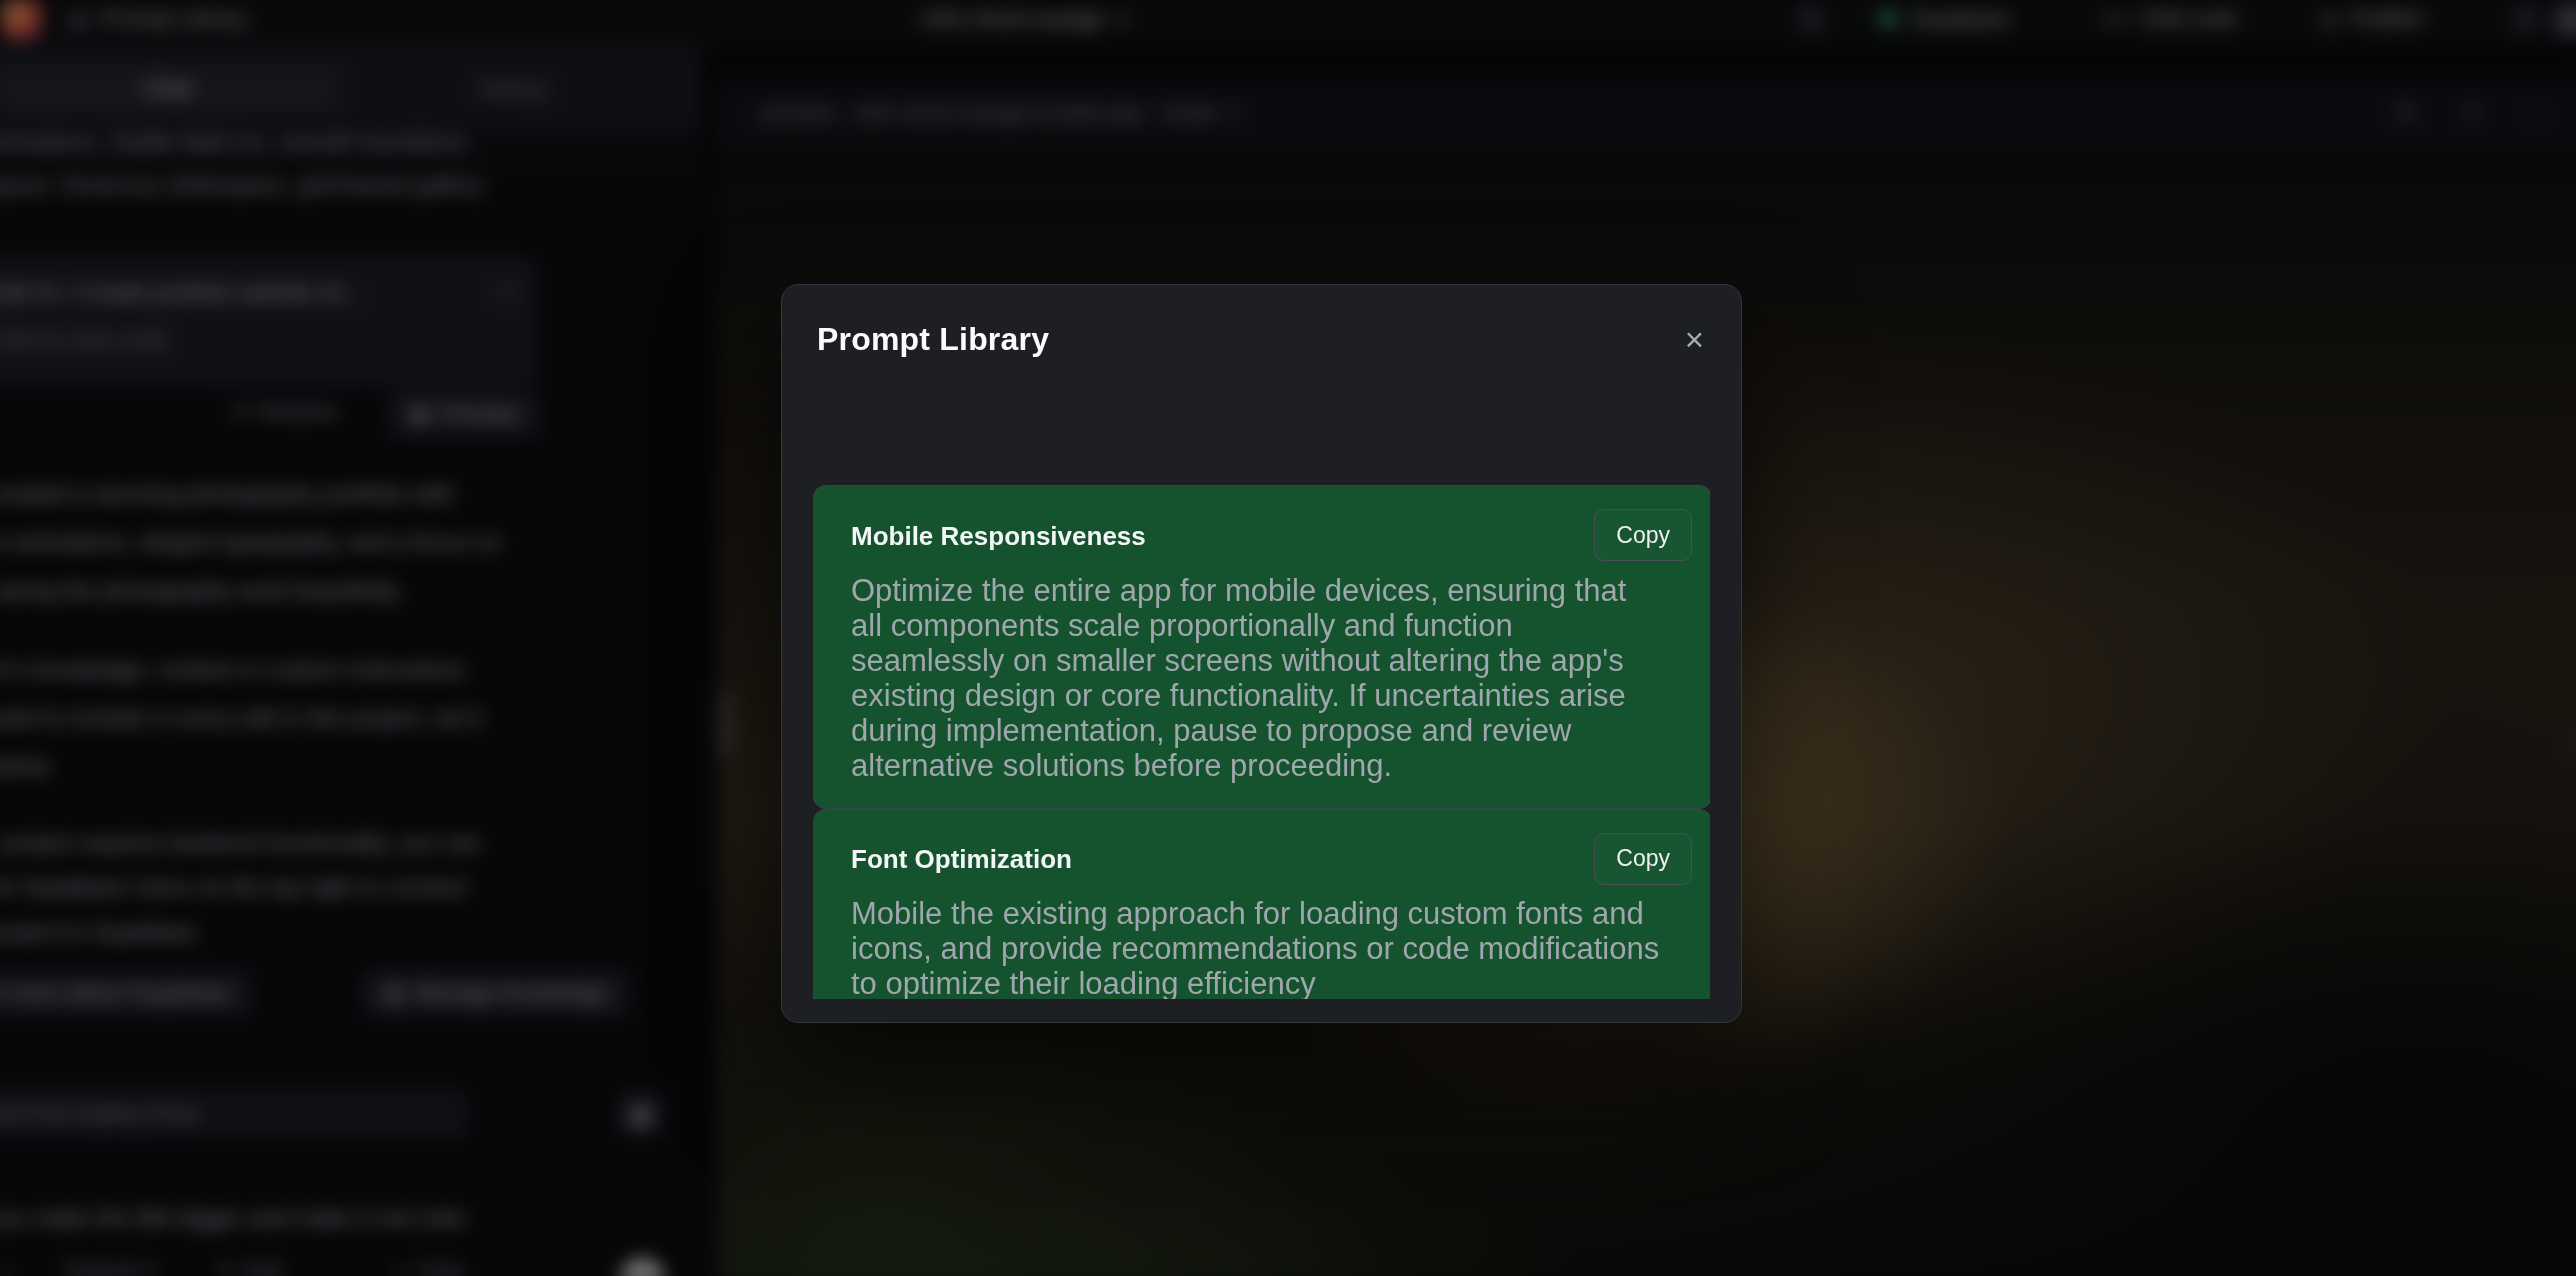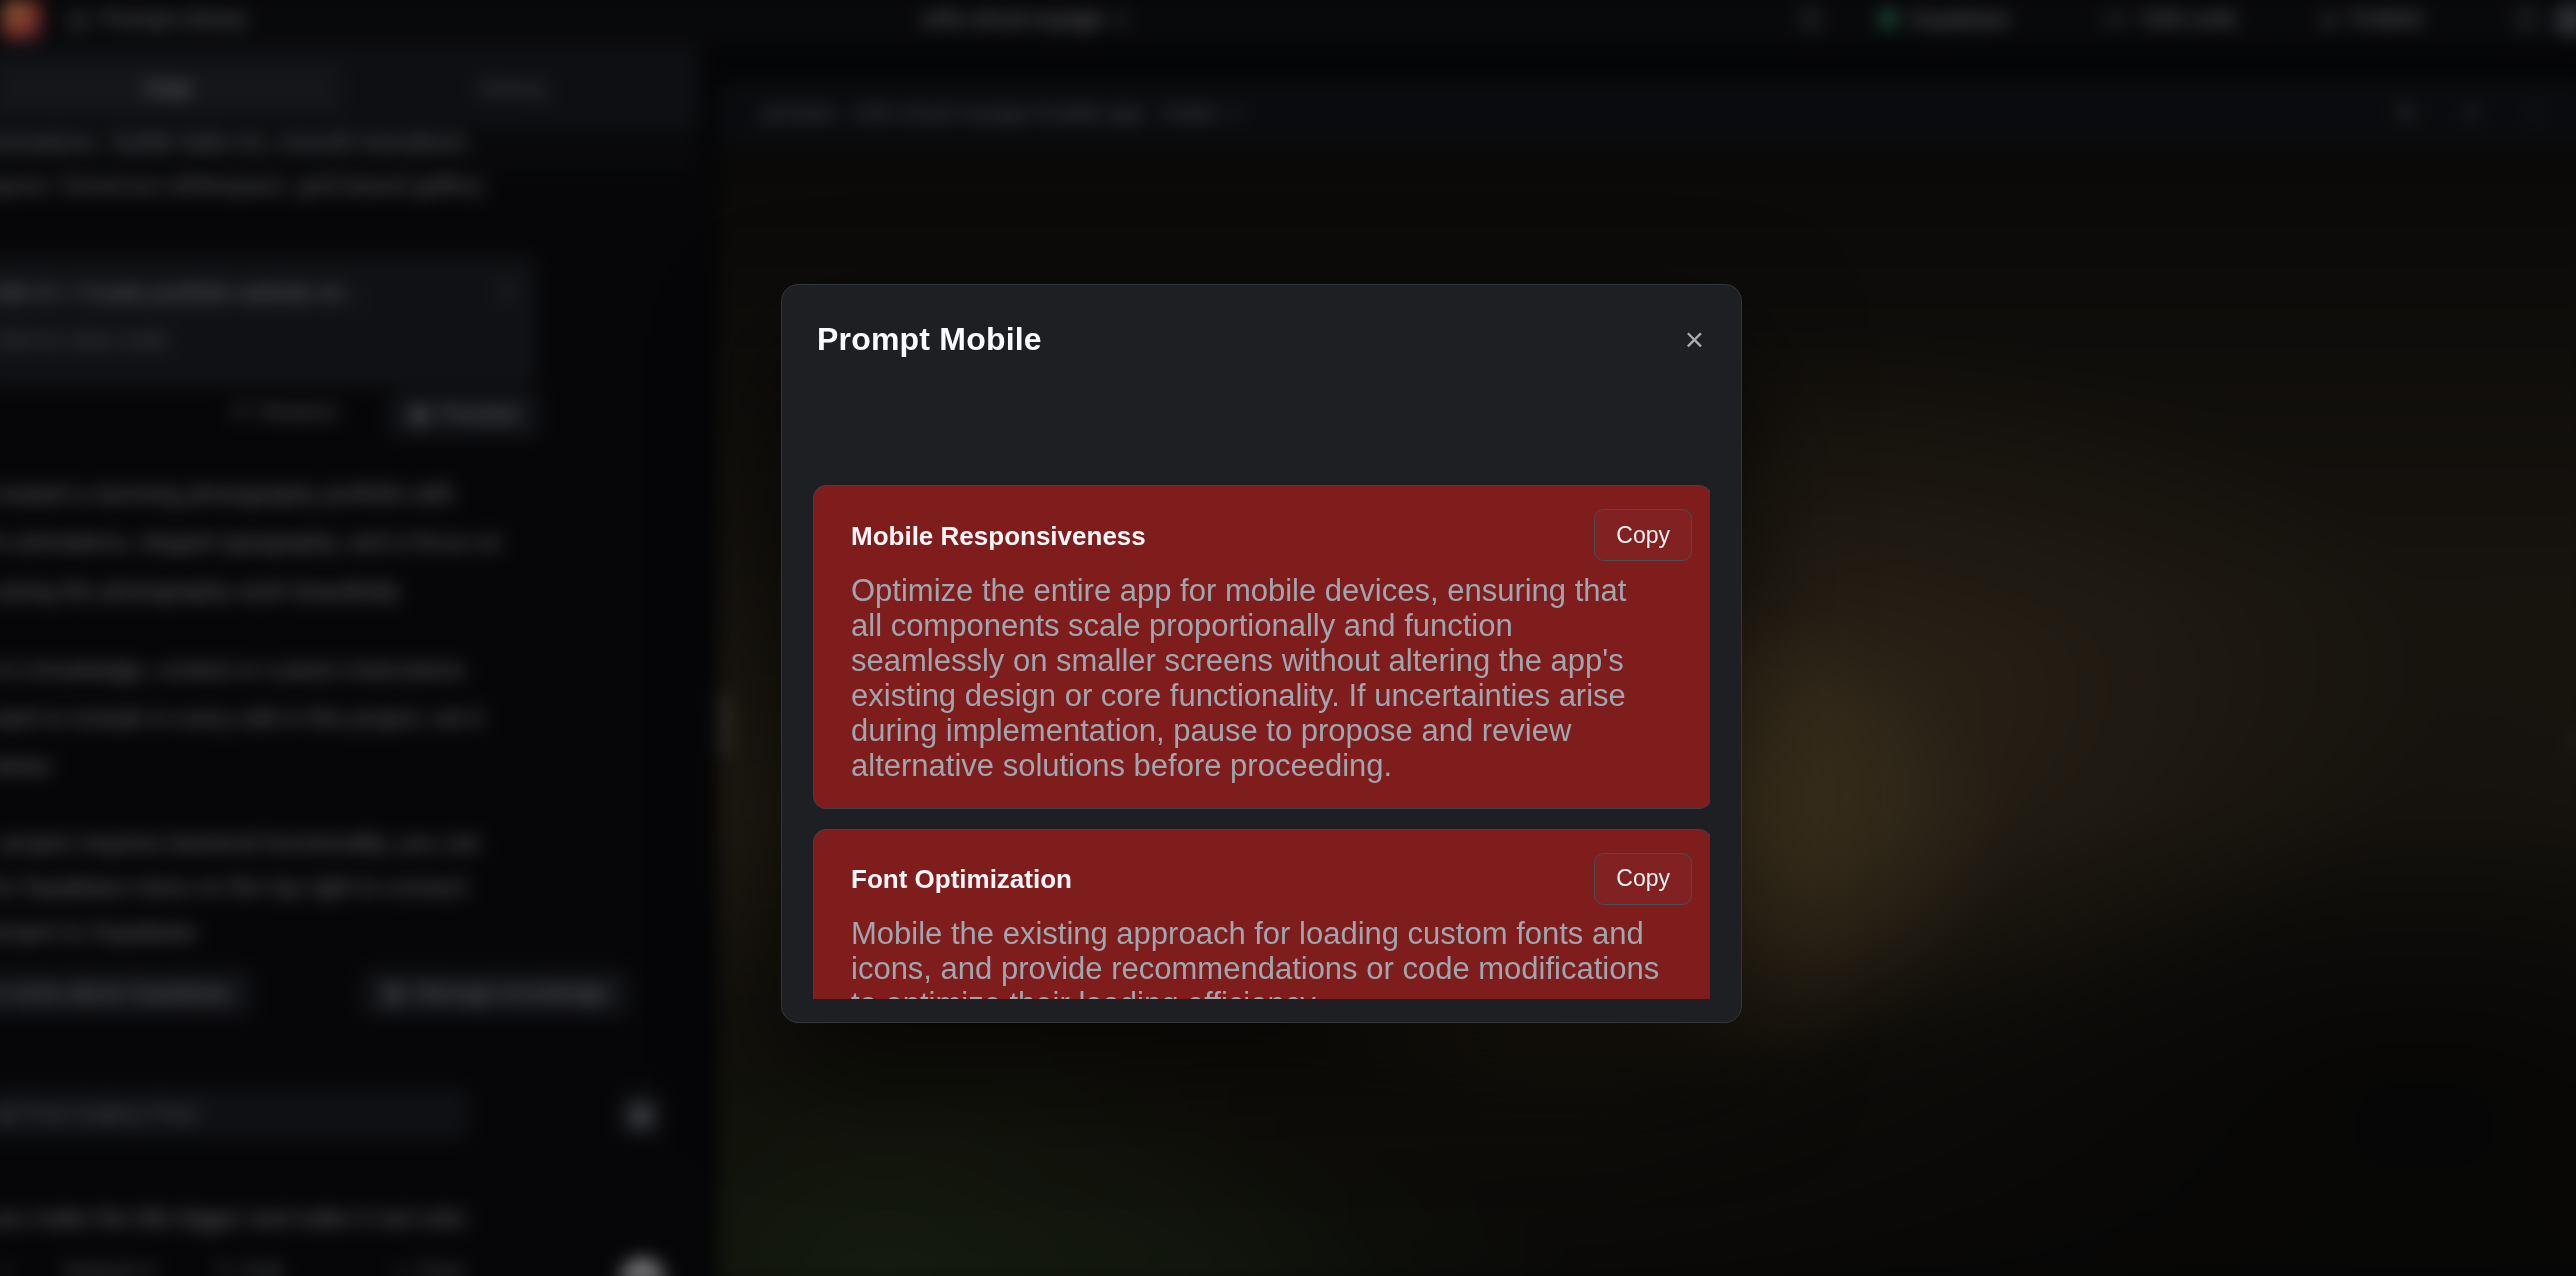--- a/index.html
+++ b/index.html
@@ -75,22 +75,22 @@
     background:#1d1f23;border:1px solid #33363c;box-shadow:0 48px 116px rgba(0,0,0,0.65);}
   .modal-header{position:absolute;top:0;left:0;right:0;height:96px;
     display:flex;align-items:center;justify-content:space-between;padding:13.5px 37px 0 35px;}
   .modal-title{font-size:32px;font-weight:700;color:#fafbfc;letter-spacing:0.2px;}
   .modal-close{font-size:33px;color:#a7acb3;line-height:1;cursor:default;}
   .search{position:absolute;top:100px;left:33px;right:33px;height:64px;border-radius:11.6px;
     background:#202226;border:1px solid #3e4147;padding:0 26px;width:895px;
     color:#d8dadd;font-size:24px;font-family:"Liberation Sans",sans-serif;outline:none;}
   .search::placeholder{color:#9aa0a8;}
   .cards{position:absolute;top:200px;left:31px;right:31px;bottom:23px;overflow:hidden;}
-  .pcard{position:relative;width:899px;border-radius:12.5px;background:#7f1d1d;
-    border:1px solid #3e4147;margin-bottom:20px;padding:23px 19px 25px 37px;}
+  .pcard{position:relative;width:899px;border-radius:12.5px;background:#14532d;
+    border:1px solid #3e4147;padding:23px 19px 25px 37px;}
   .pcard-head{display:flex;align-items:flex-start;justify-content:space-between;}
   .pcard-title{font-size:26px;font-weight:700;color:#f4f5f6;padding-top:11.6px;}
   .copy-btn{min-width:89px;height:52px;border-radius:9.6px;border:1px solid #4a4e55;
     background:rgba(255,255,255,0.02);color:#eff0f2;font-size:23px;
     display:flex;align-items:center;justify-content:center;padding:0 21px;}
   .pcard-desc{margin-top:11.6px;font-size:31px;line-height:35px;color:#a0a6ae;
     padding-right:27px;}
   .pcard.partial{height:116px;padding:0;}
 </style>
 </head>
@@ -216,21 +216,21 @@
       </div>
       <div class="handle-left"></div>
       <div class="edge-chevron">›</div>
     </div>
   </div>
 
   <div class="dim"></div>
 
   <div class="modal">
     <div class="modal-header">
-      <div class="modal-title">Prompt Mobile</div>
+      <div class="modal-title">Prompt Library</div>
       <div class="modal-close">×</div>
     </div>
 
 
     <div class="cards">
 
       <div class="pcard">
         <div class="pcard-head">
           <div class="pcard-title">Mobile Responsiveness</div>
           <div class="copy-btn">Copy</div>

